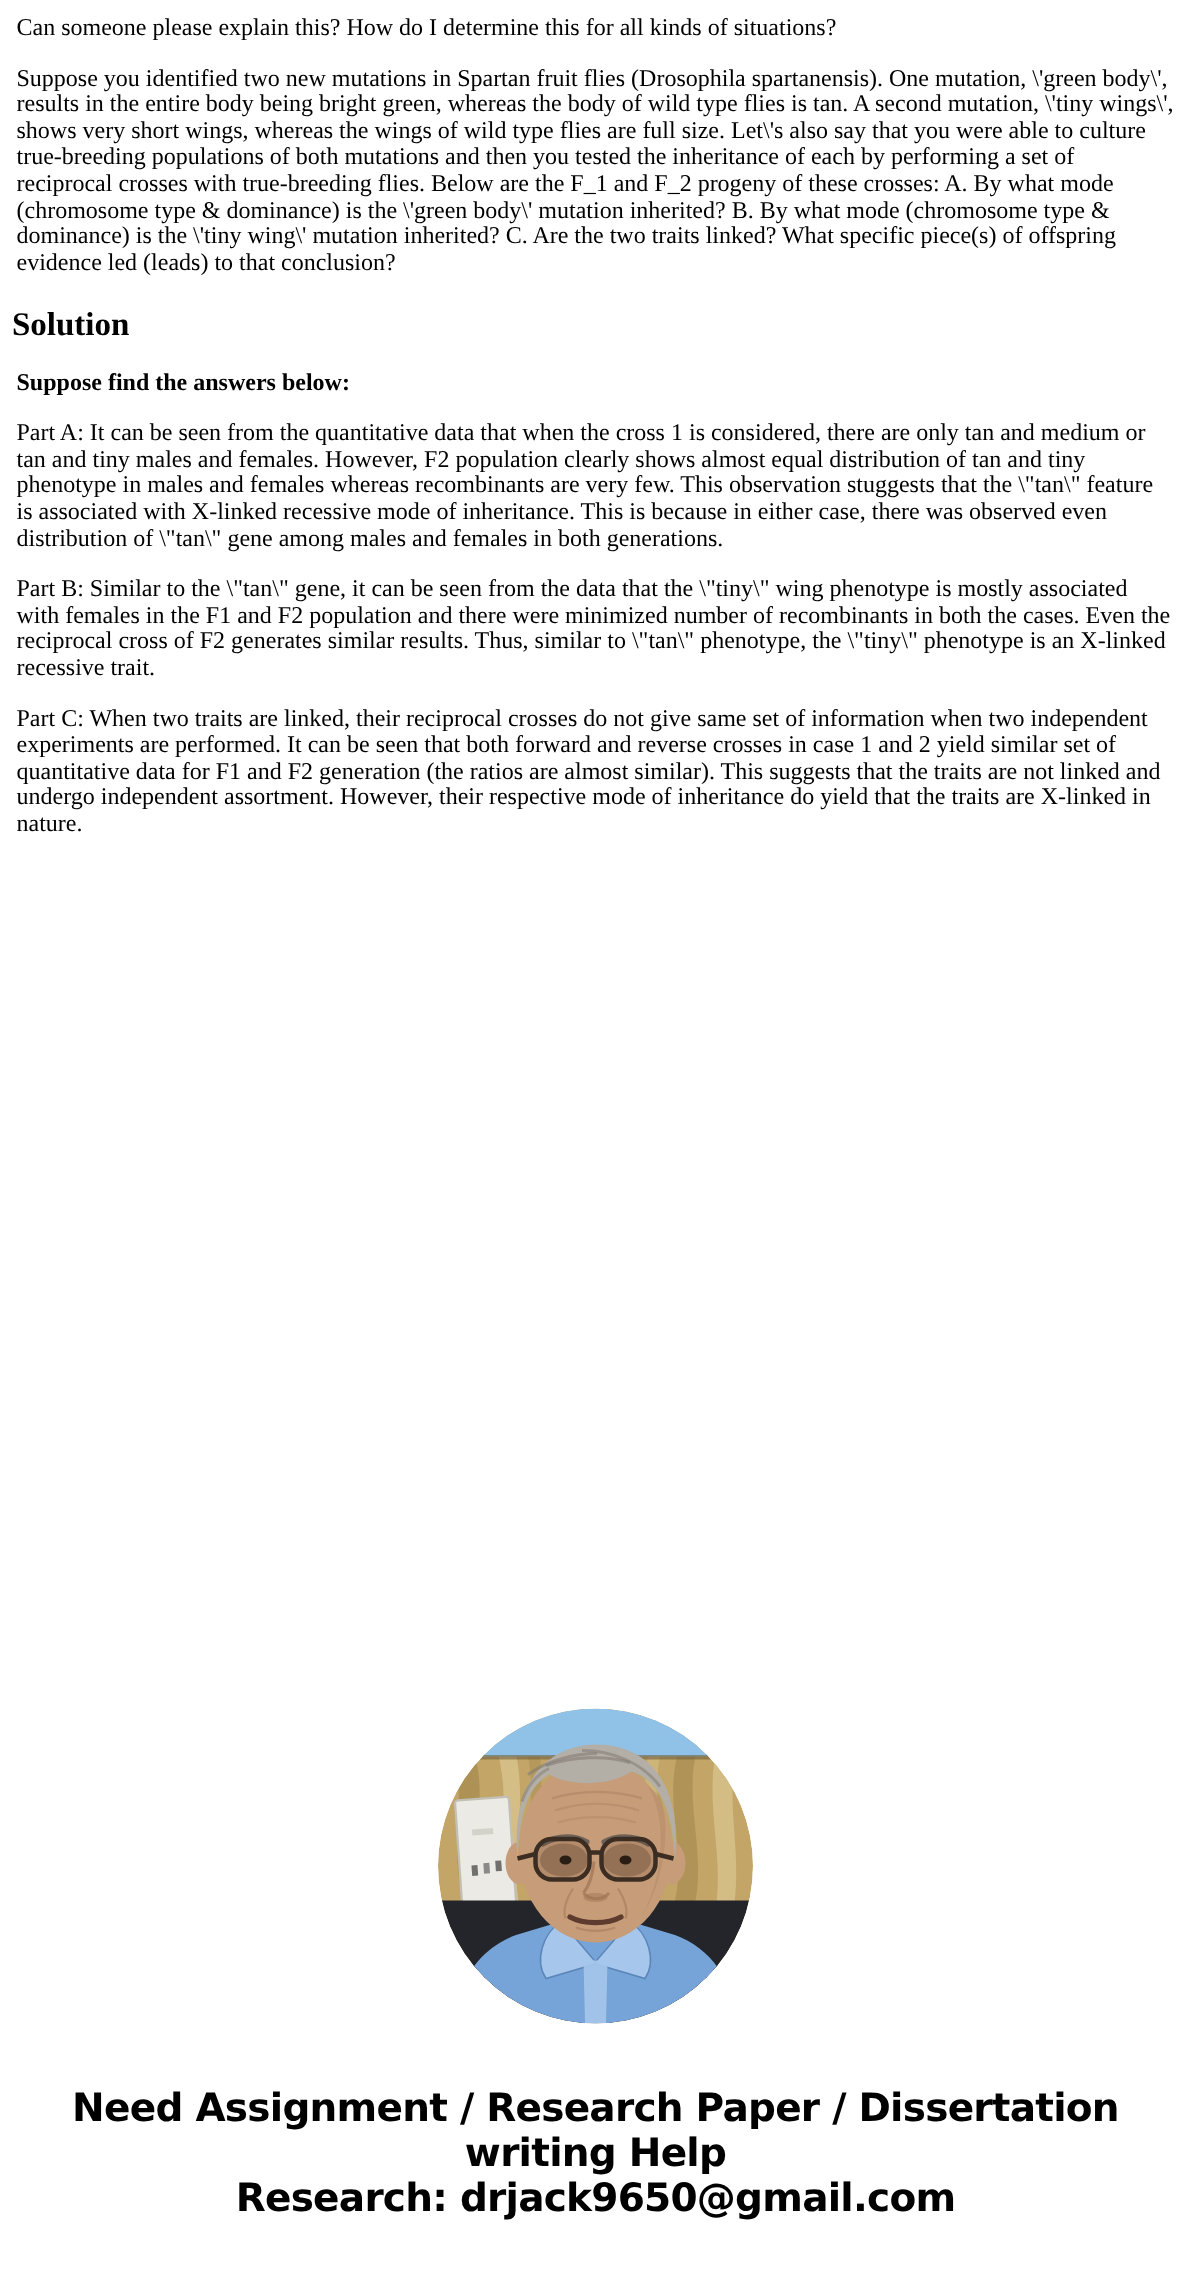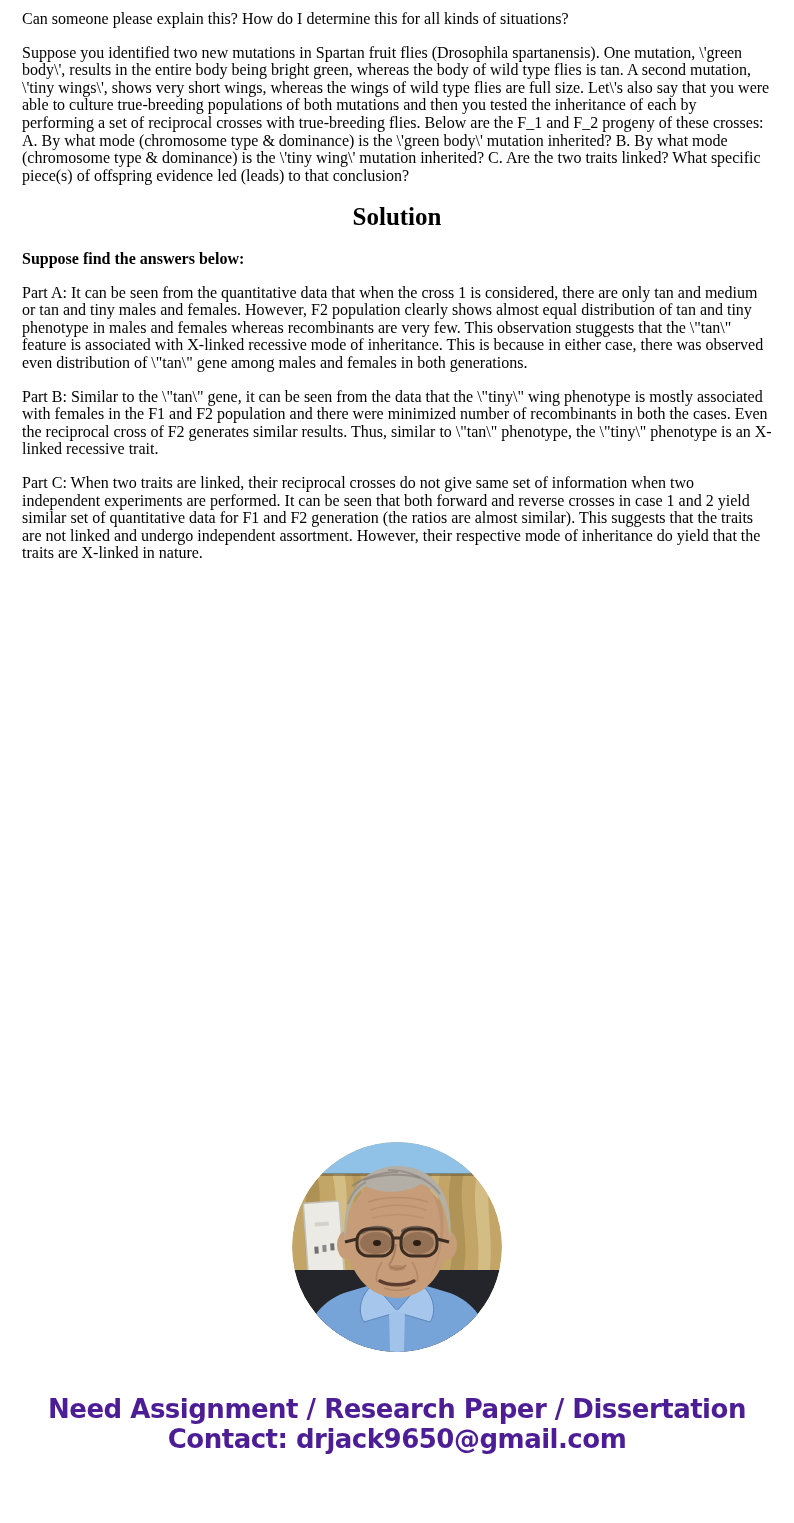--- a/index.html
+++ b/index.html
@@ -13,28 +13,27 @@
     margin: 0 auto;
     color: #000000;
     font-family: "Liberation Serif", "DejaVu Serif", serif;
     font-size: 16px;
     line-height: 1.1;
     box-sizing: border-box;
   }
   .doc {
     padding: 8px;
   }
-  p { margin: 16px 14px; }
+  p { margin: 16px 3px; }
   .first-para { margin-top: 2px; }
   h3.solution-heading {
-    font-size: 25px;
+    font-size: 22px;
     font-weight: bold;
     margin: 19px 0 18px 0;
     line-height: 1.15;
-    text-align: center;
   }
   .answers-intro { font-weight: bold; }
   .part-label { font-weight: normal; }
 
   .avatar-wrap {
     margin-top: 580px;
     display: flex;
     justify-content: center;
   }
   .avatar {
@@ -48,21 +47,21 @@
 
   .promo-footer {
     margin-top: 42px;
     padding-bottom: 26px;
     text-align: center;
     font-family: "DejaVu Sans", "Liberation Sans", sans-serif;
     font-weight: 700;
     font-size: 26px;
     line-height: 1.16;
     letter-spacing: -0.5px;
-    color: #4c1d95;
+    color: #000000;
   }
 </style>
 </head>
 <body style="background: rgb(255, 255, 255); color: rgb(0, 0, 0);">
 
 <main class="doc">
 
   <p class="first-para">Can someone please explain this? How do I determine this for all kinds of situations?</p>
 
   <p>Suppose you identified two new mutations in Spartan fruit flies (Drosophila spartanensis). One mutation, \'green body\', results in the entire body being bright green, whereas the body of wild type flies is tan. A second mutation, \'tiny wings\', shows very short wings, whereas the wings of wild type flies are full size. Let\'s also say that you were able to culture true-breeding populations of both mutations and then you tested the inheritance of each by performing a set of reciprocal crosses with true-breeding flies. Below are the F_1 and F_2 progeny of these crosses: A. By what mode (chromosome type &amp; dominance) is the \'green body\' mutation inherited? B. By what mode (chromosome type &amp; dominance) is the \'tiny wing\' mutation inherited? C. Are the two traits linked? What specific piece(s) of offspring evidence led (leads) to that conclusion?</p>
@@ -157,16 +156,17 @@
 
           <path d="M88,139 C97,144 113,144 122,139" stroke="#5d3b2e" stroke-width="3.5" fill="none" stroke-linecap="round"></path>
           <path d="M92,146 C100,149 110,149 118,146" stroke="var(--skin_shadow)" stroke-width="1.5" fill="none" opacity="0.5"></path>
         </g>
       </svg>
     </div>
   </figure>
 
   <footer class="promo-footer">
     <div>Need Assignment / Research Paper / Dissertation</div>
-    <div>Contact: drjack9650@gmail.com</div>
+    <div>writing Help</div>
+    <div>Research: drjack9650@gmail.com</div>
   </footer>
 
 </main>
 
 </body></html>

